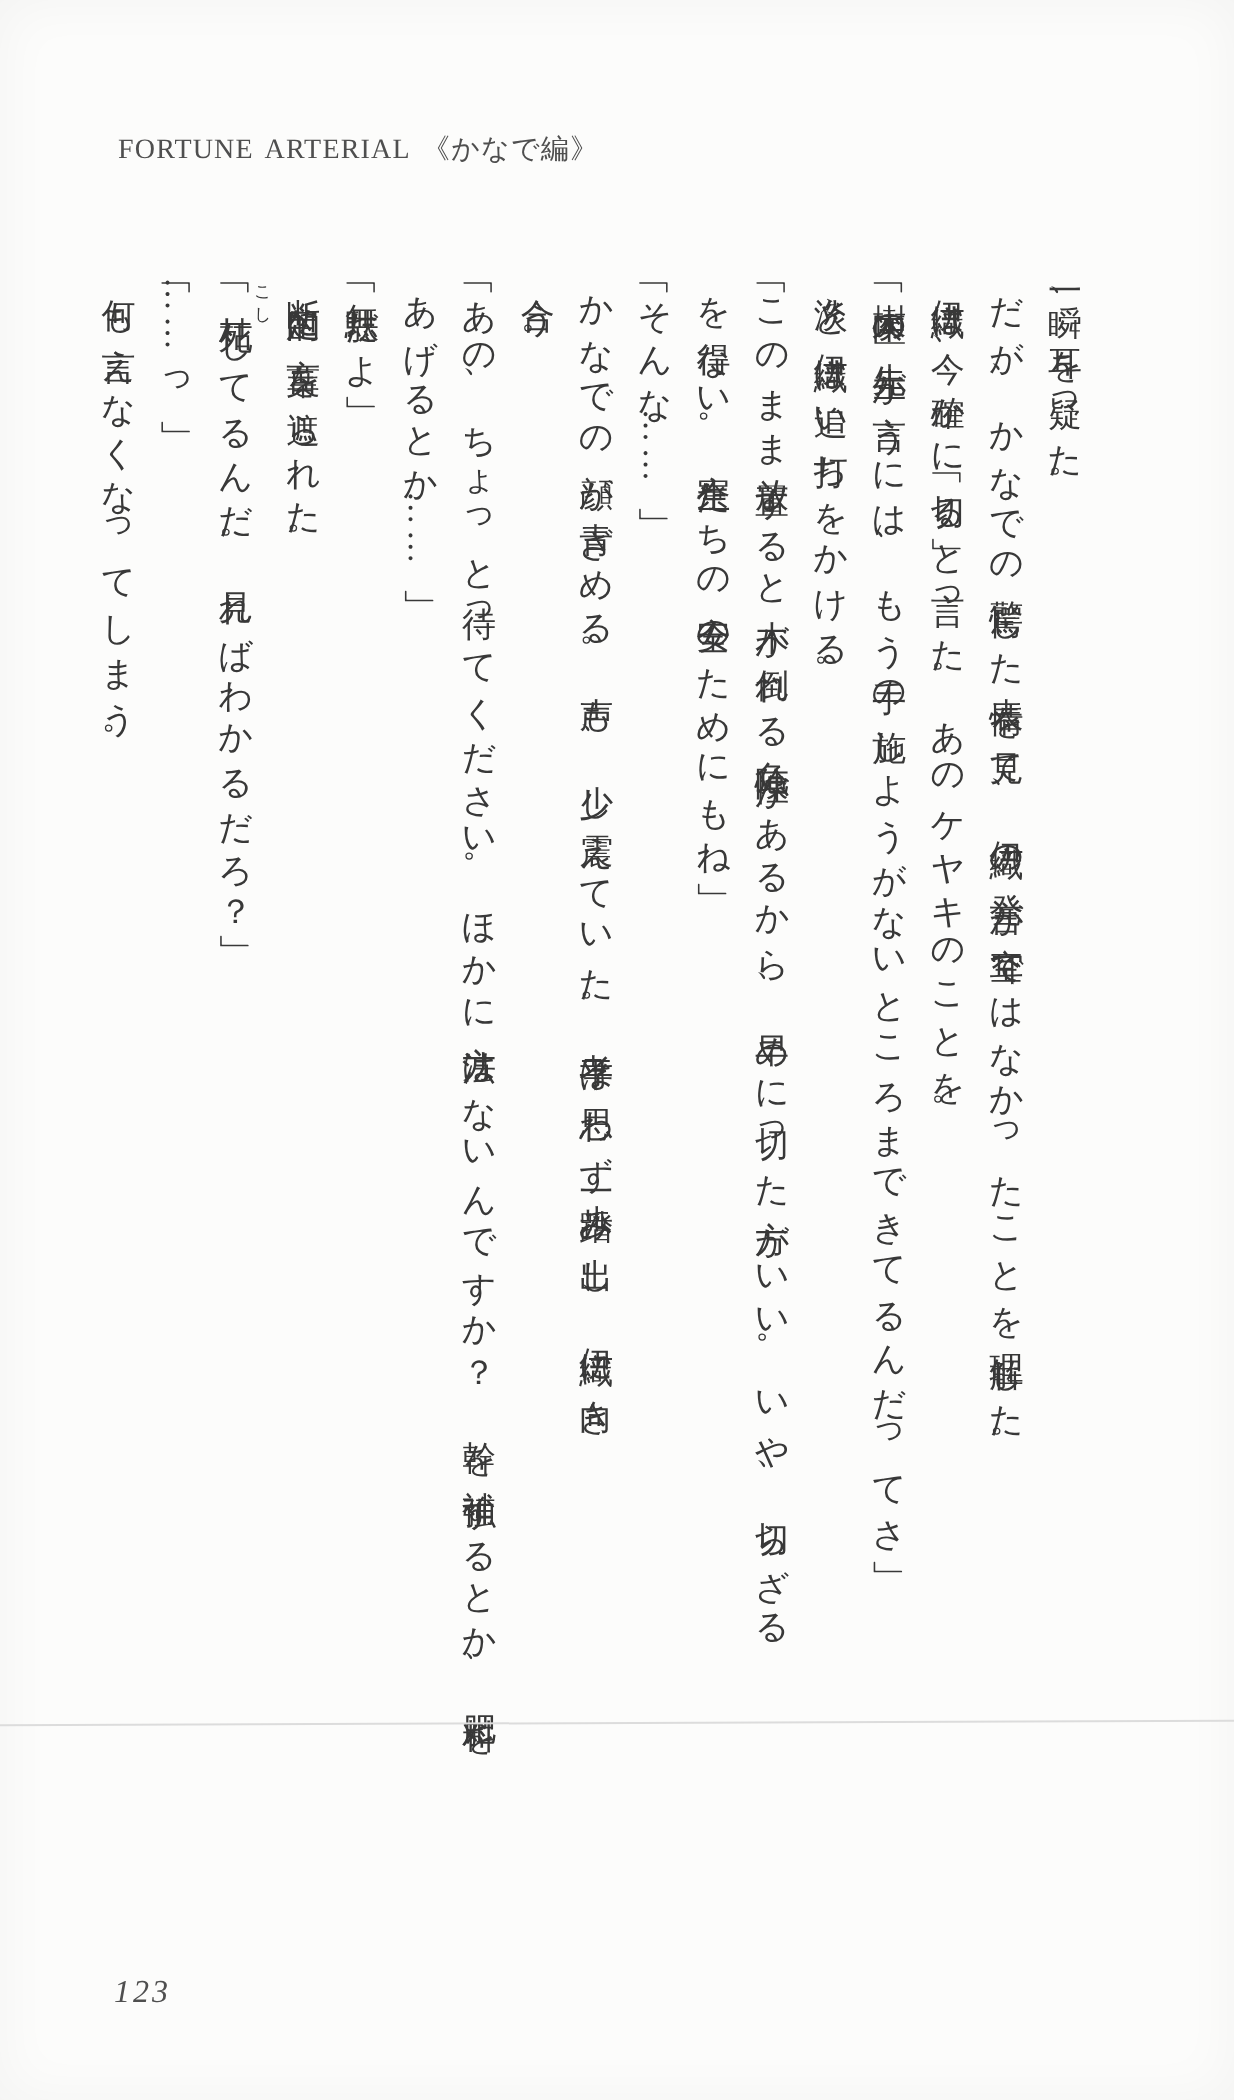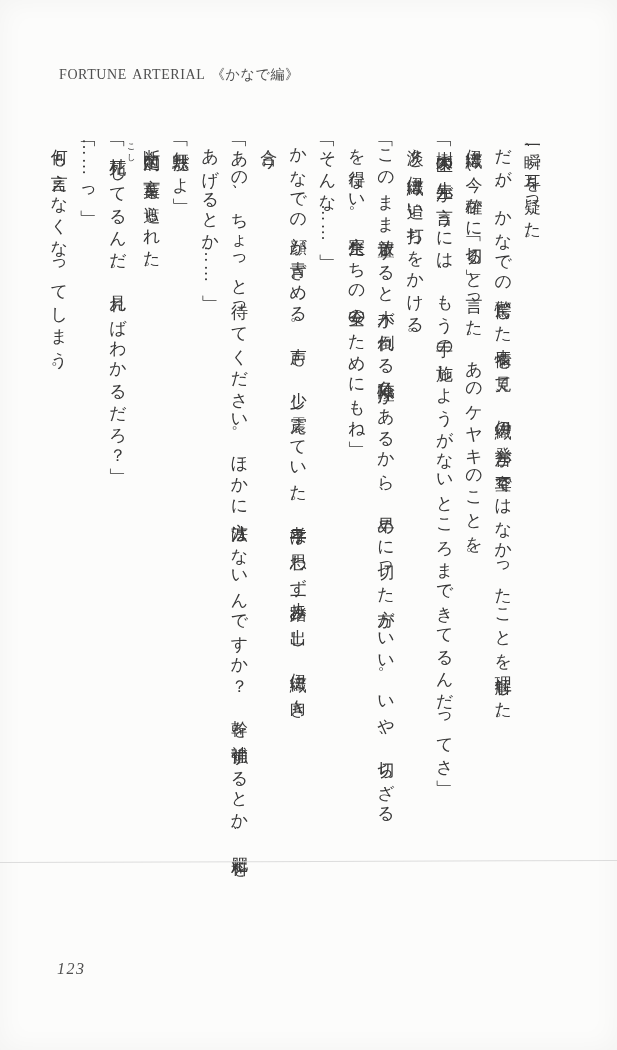--- a/index.html
+++ b/index.html
@@ -56,21 +56,21 @@
   }
   .scan-line {
     position: absolute;
     left: 0; top: 861px;
     width: 100%; height: 1px;
     background: #dcdcdc;
     transform: rotate(-0.2deg);
   }
   .folio {
     position: absolute;
-    left: 57px; top: 960px;
+    left: 57px; top: 988px;
     font-size: 16px;
     font-style: italic;
     color: var(--header-ink);
     letter-spacing: 1.5px;
     text-align: right;
   }
 </style>
 </head>
 <body>
 

